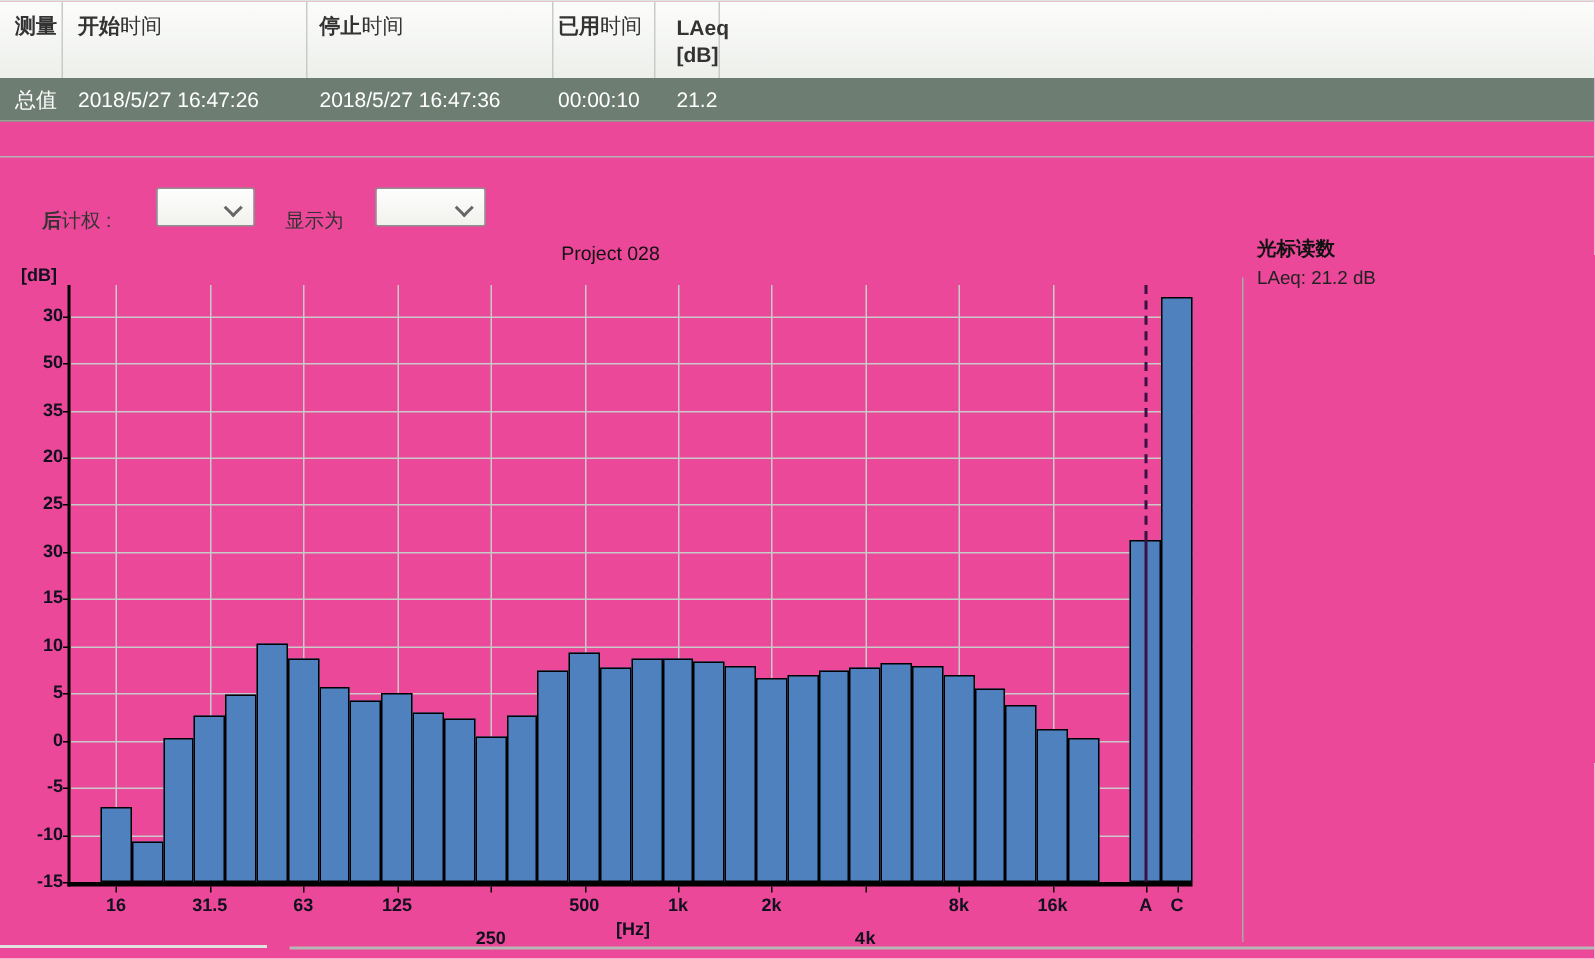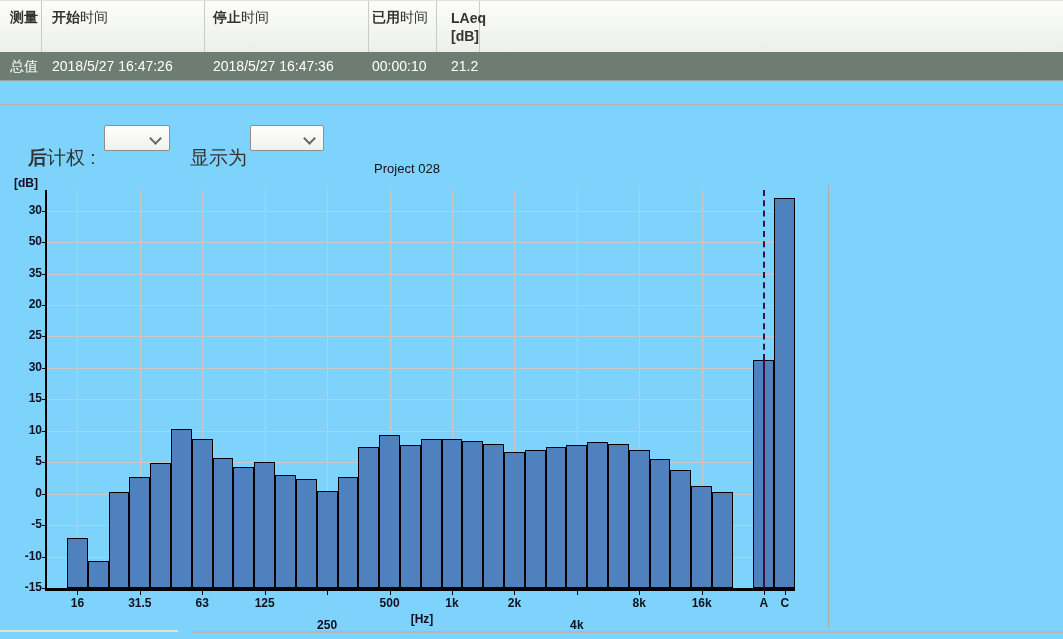--- a/index.html
+++ b/index.html
@@ -1,36 +1,36 @@
 <!DOCTYPE html>
 <html><head>
 <meta charset="utf-8">
 <style>
   html,body{margin:0;padding:0;background:#fff;}
-  #app{position:relative;width:1063px;height:639px;overflow:hidden;background:#7dd3fc;
+  #app{position:relative;width:1063px;height:639px;overflow:hidden;background:#ec4899;
        font-family:"Liberation Sans","DejaVu Sans",sans-serif;color:#222;}
 
   
   #tbl-header{position:absolute;left:0;top:0;width:1063px;height:52px;
       background:linear-gradient(#fcfdfb,#edefeb);border-top:1px solid #dde6dd;box-sizing:border-box;}
   .col-sep{position:absolute;top:0;width:1px;height:52px;background:#c7ccc7;}
   .hcell{position:absolute;top:8px;font-size:14px;color:#333;white-space:nowrap;}
   .hbold{font-weight:bold;}
   #tbl-row{position:absolute;left:0;top:52px;width:1063px;height:29px;background:#6e7d72;
       border-bottom:1px solid #95a497;box-sizing:border-box;}
   .rcell{position:absolute;top:0;line-height:28px;font-size:14px;color:#fff;white-space:nowrap;}
 
   
   #sep-top{position:absolute;left:0;top:104px;width:1063px;height:1px;background:#b3b3b3;}
   #panel-sep{position:absolute;left:828px;top:185px;width:1px;height:443px;background:#a9a9a9;}
   #split-left{position:absolute;left:0;top:630px;width:178px;height:2px;background:#dfe2de;}
   #split-right{position:absolute;left:193px;top:631px;width:870px;height:2px;background:#b6b6b6;}
 
   
-  .ctl-label{position:absolute;top:145px;font-size:19px;color:#333;white-space:nowrap;}
+  .ctl-label{position:absolute;top:138px;font-size:13px;color:#333;white-space:nowrap;}
   .combo{position:absolute;top:125px;height:26px;box-sizing:border-box;border:1px solid #8f8f8f;
       border-radius:2px;background:linear-gradient(#fefefe,#f1f1ec);cursor:default;}
   .combo .val{position:absolute;left:6px;top:5px;font-size:12px;color:#222;}
   .chev{position:absolute;right:9px;top:8px;width:7px;height:7px;
       border-right:2px solid #666;border-bottom:2px solid #666;transform:rotate(45deg);}
 
   
   #chart{position:absolute;left:0;top:155px;width:1063px;height:480px;}
   #chart-title{position:absolute;left:47px;top:6px;width:720px;text-align:center;
       font-size:13px;font-weight:normal;color:#111;}
@@ -208,16 +208,20 @@
       <div class="xtickmark" style="left: 701.705px; top: 436px;"></div>
       <div class="xlab" style="left: 679.705px; top: 441px;">16k</div>
       <div class="xtickmark" style="left: 763.85px; top: 436px;"></div>
       <div class="xlab" style="left: 741.85px; top: 441px;">A</div>
       <div class="xtickmark" style="left: 784.75px; top: 436px;"></div>
       <div class="xlab" style="left: 762.75px; top: 441px;">C</div>
     </div>
 
   <div id="panel-sep"></div>
 
+  <div id="cursor-panel">
+    <div id="cursor-title">光标读数</div>
+    <div id="cursor-reading">LAeq: 21.2 dB</div>
+  </div>
 
   <div id="split-left"></div>
   <div id="split-right"></div>
 </div>
 
 </body></html>

